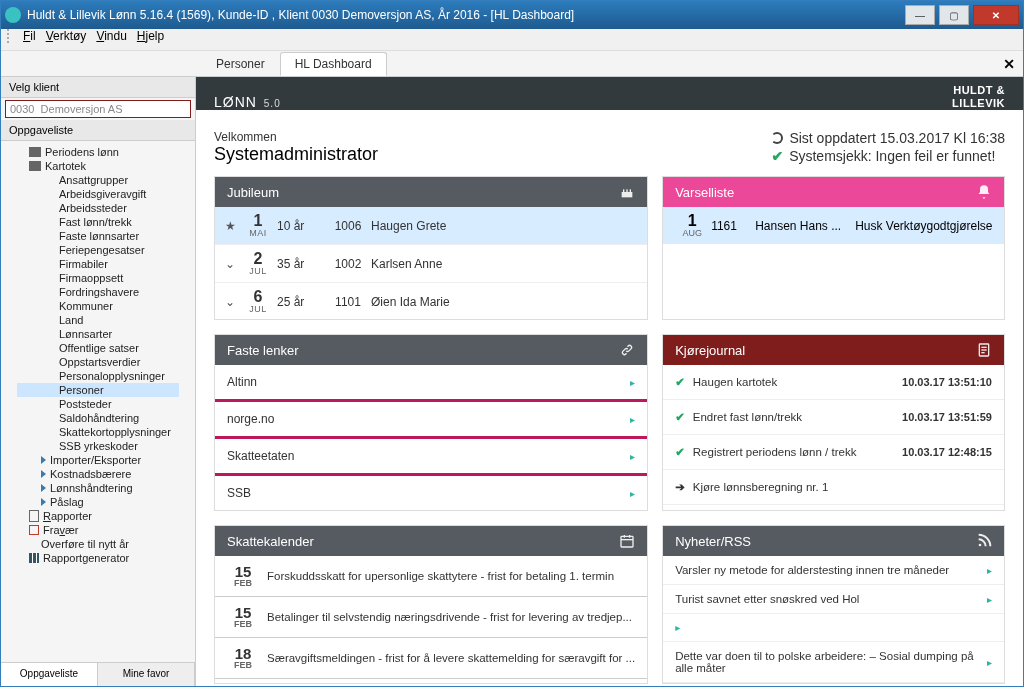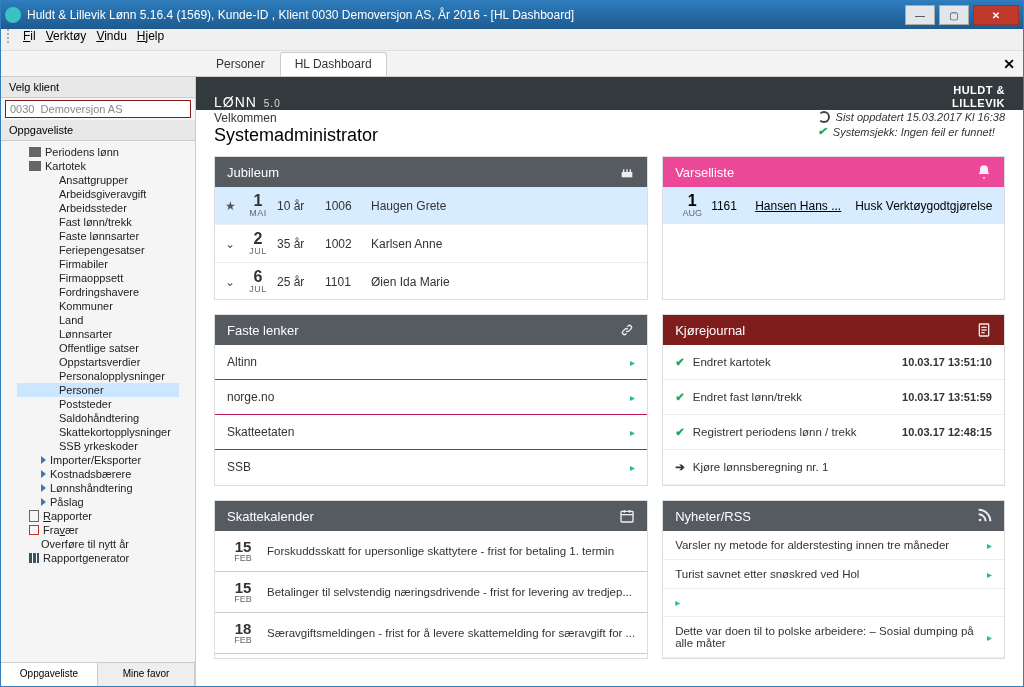--- a/index.html
+++ b/index.html
@@ -32,63 +32,63 @@
 .ticon-cal { width:10px; height:10px; border:1px solid #c0392b; margin-right:4px; display:inline-block; }
 .ticon-bar { width:10px; height:10px; margin-right:4px; display:inline-block; background:linear-gradient(to right,#356 3px,#fff 3px,#fff 4px,#356 4px,#356 7px,#fff 7px,#fff 8px,#356 8px); }
 .sidetabs { display:flex; height:24px; border-top:1px solid #ccc; }
 .sidetabs div { flex:1; text-align:center; font-size:10px; padding:5px 2px; border-right:1px solid #ccc; background:#eee; cursor:pointer; }
 .sidetabs div.active { background:#fff; }
 .dash { flex:1; overflow-y:auto; background:#fff; position:relative; }
 .dash-top { height:33px; background:#333a3e; color:#fff; display:flex; align-items:flex-end; padding:0 18px; }
 .dash-top .left { font-size:14px; letter-spacing:1px; }
 .dash-top .left .ver { font-size:10px; opacity:.8; margin-left:2px; }
 .dash-top .right { margin-left:auto; text-align:right; font-size:11px; line-height:1.2; font-weight:700; letter-spacing:.5px; }
-.welcome { padding:1px 18px 10px 18px; display:flex; align-items:flex-start; }
+.welcome { padding:20px 18px 10px 18px; display:flex; align-items:flex-start; }
 .welcome .wl { font-size:12px; color:#333; }
 .welcome .wl .role { font-size:18px; color:#000; }
-.welcome .wr { margin-left:auto; text-align:right; font-size:11px; color:#333;font-style:italic; }
+.welcome .wr { margin-left:auto; text-align:right; font-size:14px; color:#333; }
 .welcome .wr .line { display:flex; align-items:center; gap:6px; margin-bottom:2px; }
 .arrows { width:12px; height:12px; border:2px solid #444; border-radius:50%; border-left-color:transparent; display:inline-block; }
 .ok { color:#1fa860; font-weight:bold; }
 .gridwrap { padding:0 18px 20px 18px; display:grid; grid-template-columns:1fr 1fr; gap:14px; }
 .panel { border:1px solid #ddd; background:#fff; }
 .panel .phead { height:30px; color:#fff; display:flex; align-items:center; padding:0 12px; font-size:13px; }
 .phead.gray { background:#555b60; }
 .phead.red { background:#ec4899; }
 .phead.green { background:#7f1d1d; }
 .phead .picon { margin-left:auto; opacity:.9; }
 .jub-row { display:flex; align-items:center; padding:6px 10px; font-size:12px; border-bottom:1px solid #eee; color:#333; }
 .jub-row.sel { background:#d8ecff; }
 .jub-row .star { width:14px; color:#555; font-size:12px; }
 .jub-row .datecol { width:38px; text-align:center; line-height:1; }
 .jub-row .datecol .d { font-size:16px; font-weight:bold; }
 .jub-row .datecol .m { font-size:9px; letter-spacing:.5px; color:#666; }
 .jub-row .yrs { width:48px; }
-.jub-row .num { width:46px; }
+.jub-row .num { width:46px;text-align:center; }
 .jub-body { height:112px; overflow:hidden; }
 .varsel-row { display:flex; align-items:center; padding:6px 10px; font-size:12px; background:#d8ecff; }
 .varsel-row .datecol { width:38px; text-align:center; line-height:1; }
 .varsel-row .datecol .d { font-size:16px; font-weight:bold; }
 .varsel-row .datecol .m { font-size:9px; color:#666; }
 .varsel-row .num { width:44px; }
-.varsel-row .nm { width:100px;text-decoration:underline; }
+.varsel-row .nm { width:100px; }
 .varsel-body { height:112px; }
 .linklist { padding:0; }
-.linkrow { display:flex; align-items:center; justify-content:space-between; padding:10px 12px; font-size:12px; color:#333; border-bottom:1px solid #be185d; cursor:pointer; }
+.linkrow { display:flex; align-items:center; justify-content:space-between; padding:10px 12px; font-size:12px; color:#333; border-bottom:3px solid #be185d; cursor:pointer; }
 .linkrow .tri { color:#2ab5a0; font-size:10px; }
 .linkrow:last-child { border-bottom:none; }
 .kj-row { display:flex; align-items:center; padding:10px 12px; font-size:11.5px; border-bottom:1px solid #eee; color:#333; }
 .kj-row .chk { color:#1fa860; margin-right:8px; font-weight:bold; }
 .kj-row .arrow { color:#333; margin-right:8px; font-weight:bold; }
 .kj-row .txt { flex:1; }
 .kj-row .ts { color:#333; font-size:11px;font-weight:bold; }
 .sk-row { display:flex; align-items:center; padding:8px 12px; font-size:11.5px; border-bottom:1px solid #ccc; color:#333; }
 .sk-row .datecol { width:32px; text-align:center; line-height:1; margin-right:8px; }
 .sk-row .datecol .d { font-size:15px; font-weight:bold; }
-.sk-row .datecol .m { font-size:9px; color:#666; }
+.sk-row .datecol .m { font-size:9px; color:#666;font-weight:bold; }
 .sk-row .txt { flex:1; white-space:nowrap; overflow:hidden; text-overflow:ellipsis; }
 .rss-row { display:flex; align-items:center; justify-content:space-between; padding:8px 12px; font-size:11.5px; border-bottom:1px solid #eee; color:#333; cursor:pointer; }
 .rss-row .tri { color:#2ab5a0; font-size:10px; }
 svg.picon { width:16px; height:16px; fill:#fff; }
 </style>
 </head>
 <body>
 
 <div class="window">
   <div class="titlebar">
@@ -304,21 +304,21 @@
             <svg class="picon" viewBox="0 0 24 24">
                 <rect x="5" y="3" width="14" height="18" rx="1" fill="none" stroke="#fff" stroke-width="2"></rect>
                 <line x1="8" y1="8" x2="16" y2="8" stroke="#fff" stroke-width="2"></line>
                 <line x1="8" y1="12" x2="16" y2="12" stroke="#fff" stroke-width="2"></line>
                 <line x1="8" y1="16" x2="13" y2="16" stroke="#fff" stroke-width="2"></line>
               </svg>
           </div>
           <div id="kj-body">
               <div class="kj-row">
                 <span class="chk">✔</span>
-                <span class="txt">Endret kartotek</span>
+                <span class="txt">Haugen kartotek</span>
                 <span class="ts">10.03.17 13:51:10</span>
               </div>
               <div class="kj-row">
                 <span class="chk">✔</span>
                 <span class="txt">Endret fast lønn/trekk</span>
                 <span class="ts">10.03.17 13:51:59</span>
               </div>
               <div class="kj-row">
                 <span class="chk">✔</span>
                 <span class="txt">Registrert periodens lønn / trekk</span>

